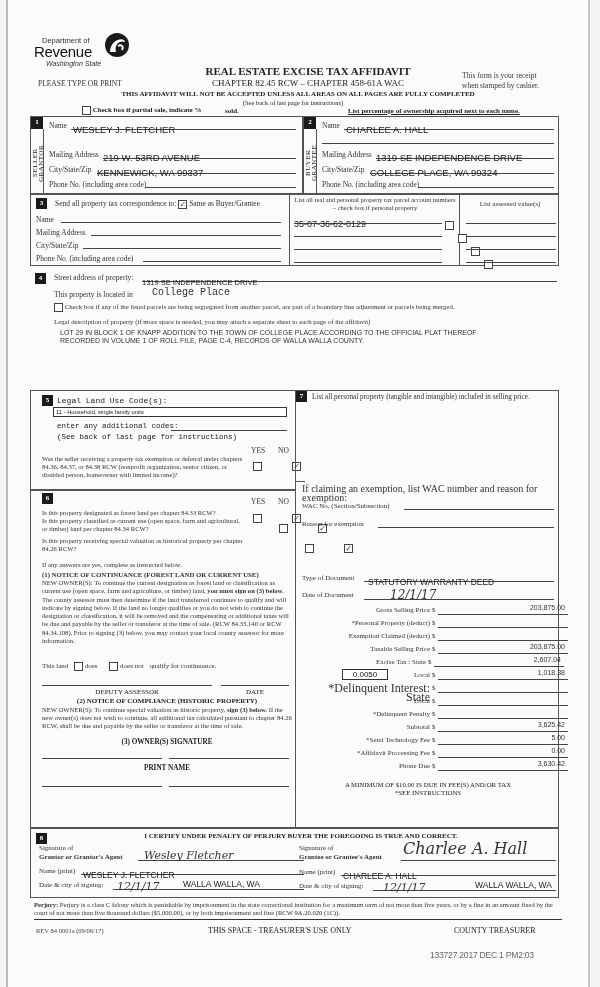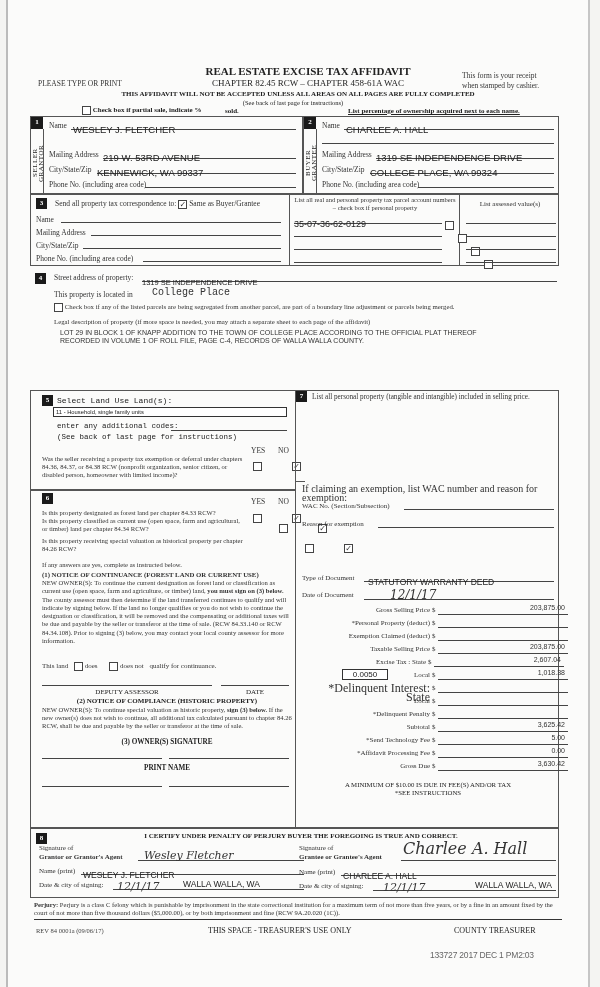--- a/index.html
+++ b/index.html
@@ -21,20 +21,30 @@
   .right { text-align: right; }
   .center { text-align: center; }
   .b { font-weight: bold; }
   .p { font-size: 7.5px; line-height: 9.2px; color: #333; }
 </style>
 </head>
 <body>
 
 <div class="page">
 
+  <div class="abs" style="left:26px;top:32px;width:110px;height:40px;">
+    <div class="abs sans" style="left:8px;top:4px;font-size:7.5px;color:#333;">Department of</div>
+    <div class="abs sans" style="left:0;top:11px;font-size:15px;color:#111;letter-spacing:-0.3px;">Revenue</div>
+    <div class="abs sans" style="left:12px;top:28px;font-size:7px;font-style:italic;color:#333;">Washington State</div>
+    <svg class="abs" style="left:70px;top:0;" width="26" height="26" viewBox="0 0 26 26">
+      <circle cx="13" cy="13" r="12" fill="#1a1a1a"></circle>
+      <path d="M6 20 C6 8, 20 4, 21 10 C16 8, 10 12, 12 20 Z" fill="#fbfbfa"></path>
+      <path d="M14 14 C17 12, 20 14, 18 18" stroke="#fbfbfa" stroke-width="2" fill="none"></path>
+    </svg>
+  </div>
 
   <div class="abs" style="left:30px;top:79px;font-size:7.5px;color:#333;">PLEASE TYPE OR PRINT</div>
   <div class="abs b center" style="left:150px;top:65px;width:300px;font-size:11px;">REAL ESTATE EXCISE TAX AFFIDAVIT</div>
   <div class="abs center" style="left:150px;top:78px;width:300px;font-size:9px;">CHAPTER 82.45 RCW – CHAPTER 458-61A WAC</div>
   <div class="abs" style="left:454px;top:71px;font-size:7.5px;color:#333;">This form is your receipt</div>
   <div class="abs" style="left:454px;top:81px;font-size:7.5px;color:#333;">when stamped by cashier.</div>
   <div class="abs b center" style="left:60px;top:90px;width:460px;font-size:7px;">THIS AFFIDAVIT WILL NOT BE ACCEPTED UNLESS ALL AREAS ON ALL PAGES ARE FULLY COMPLETED</div>
   <div class="abs center" style="left:200px;top:99px;width:170px;font-size:6.5px;">(See back of last page for instructions)</div>
   <div class="abs b" style="left:74px;top:106px;font-size:7px;">
     <span class="cb"></span>
@@ -122,21 +132,21 @@
       <span class="cb"></span>
       <span>Check box if any of the listed parcels are being segregated from another parcel, are part of a boundary line adjustment or parcels being merged.</span>
     </div>
     <div class="abs lbl" style="left:24px;top:52px;font-size:6.8px;">Legal description of property (if more space is needed, you may attach a separate sheet to each page of the affidavit)</div>
     <div class="abs sans" style="left:30px;top:63px;font-size:7px;color:#333;">LOT 29 IN BLOCK 1 OF KNAPP ADDITION TO THE TOWN OF COLLEGE PLACE ACCORDING TO THE OFFICIAL PLAT THEREOF</div>
     <div class="abs sans" style="left:30px;top:71px;font-size:7px;color:#333;">RECORDED IN VOLUME 1 OF ROLL FILE, PAGE C-4, RECORDS OF WALLA WALLA COUNTY.</div>
   </div>
 
   <div class="box" style="left:22px;top:390px;width:265px;height:100px;border-right:none;">
     <div class="abs num" style="left:11px;top:4px;">5</div>
-    <div class="abs mono" style="left:26px;top:5px;font-size:8px;">Select Land Use Land(s):</div>
+    <div class="abs mono" style="left:26px;top:5px;font-size:8px;">Legal Land Use Code(s):</div>
     <div class="abs sans" style="left:22px;top:16px;width:234px;height:10px;border:1px solid #333;font-size:5.8px;line-height:8px;padding-left:2px;background:#fff;">11 - Household, single family units</div>
     <div class="abs mono" style="left:26px;top:31px;font-size:7.5px;">enter any additional codes:</div>
     <div class="line" style="left:140px;top:30px;width:116px;height:10px;"></div>
     <div class="abs mono" style="left:26px;top:42px;font-size:7.5px;">(See back of last page for instructions)</div>
     <div class="abs lbl" style="left:220px;top:55px;">YES</div>
     <div class="abs lbl" style="left:247px;top:55px;">NO</div>
     <div class="abs p" style="left:11px;top:64px;width:205px;font-size:6.6px;line-height:8px;">Was the seller receiving a property tax exemption or deferral under chapters 84.36, 84.37, or 84.38 RCW (nonprofit organization, senior citizen, or disabled person, homeowner with limited income)?</div>
     <span class="cb abs" style="left:222px;top:65px;"></span>
     <span class="cb abs" style="left:248px;top:65px;">✓</span>
   </div>
@@ -258,21 +268,21 @@
         <span class="abs p right" style="left:0;top:2px;width:128px;font-size:7px;">*Send Technology Fee</span>
         <span class="abs p" style="left:130px;top:2px;font-size:7px;">$</span>
         <span class="line sans right" style="left:136px;top:0;width:130px;height:11px;font-size:7px;color:#333;padding-right:3px;">5.00</span>
       </div>
       <div class="abs" style="left:6px;top:143px;width:245px;height:12px;">
         <span class="abs p right" style="left:0;top:2px;width:128px;font-size:7px;">*Affidavit Processing Fee</span>
         <span class="abs p" style="left:130px;top:2px;font-size:7px;">$</span>
         <span class="line sans right" style="left:136px;top:0;width:130px;height:11px;font-size:7px;color:#333;padding-right:3px;">0.00</span>
       </div>
       <div class="abs" style="left:6px;top:156px;width:245px;height:12px;">
-        <span class="abs p right" style="left:0;top:2px;width:128px;font-size:7px;">Gross Due</span>
+        <span class="abs p right" style="left:0;top:2px;width:128px;font-size:7px;">Phone Due</span>
         <span class="abs p" style="left:130px;top:2px;font-size:7px;">$</span>
         <span class="line sans right" style="left:136px;top:0;width:130px;height:11px;font-size:7px;color:#333;padding-right:3px;">3,630.42</span>
       </div>
     </div>
     <div class="abs center" style="left:0;top:390px;width:264px;font-size:6.8px;">A MINIMUM OF $10.00 IS DUE IN FEE(S) AND/OR TAX</div>
     <div class="abs center" style="left:0;top:398px;width:264px;font-size:6.8px;">*SEE INSTRUCTIONS</div>
   </div>
 
   <div class="box" style="left:22px;top:828px;width:529px;height:70px;">
     <div class="abs num" style="left:5px;top:4px;">8</div>

